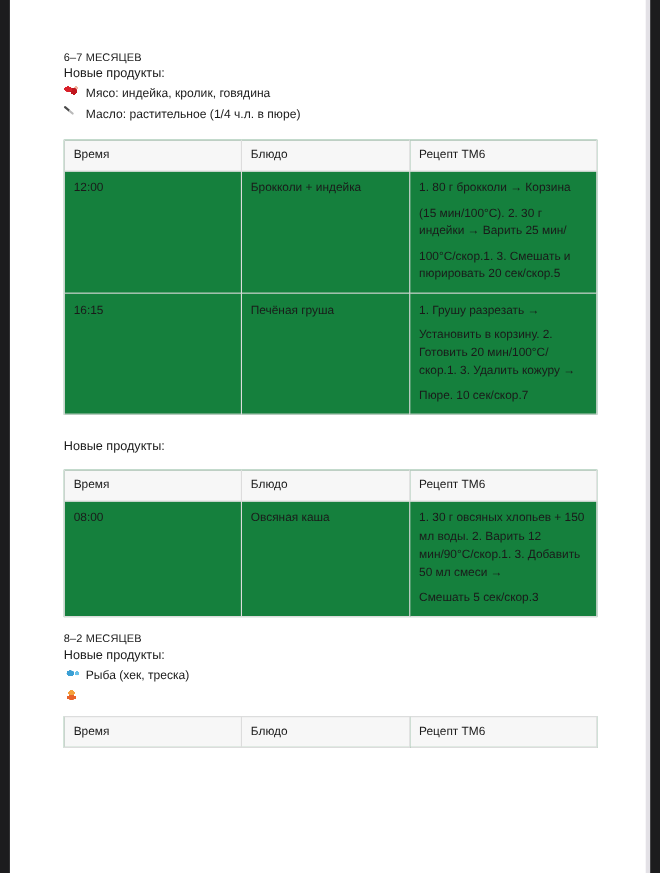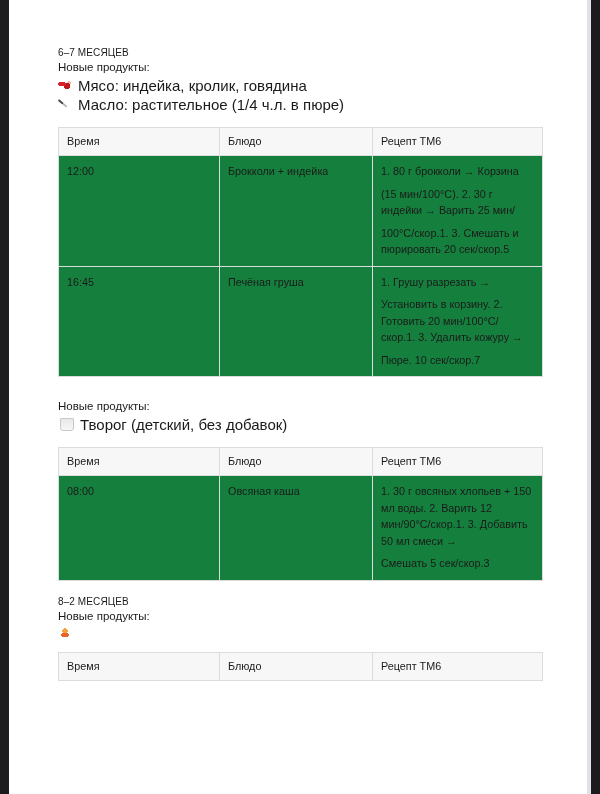--- a/index.html
+++ b/index.html
@@ -66,25 +66,24 @@
     line-height: 15px;
     margin-bottom: 1px;
   }
 
   .prod-list {
     list-style: none;
     margin: 0;
     padding: 0;
   }
   .prod-item {
-    font-size: 15px;
+    font-size: 11px;
     color: #1a1a1a;
     line-height: 19px;
     display: flex;
-    align-items: center;
     gap: 6px;
   }
   .prod-icon {
     width: 14px;
     height: 14px;
     flex: 0 0 14px;
     position: relative;
     display: inline-block;
   }
 
@@ -203,41 +202,37 @@
           <tr>
             <td>12:00</td>
             <td>Брокколи + индейка</td>
             <td>
               <span class="recipe-line gap-after">1. 80 г брокколи → Корзина</span>
               <span class="recipe-line gap-after">(15 мин/100°С). 2. 30 г индейки → Варить 25 мин/</span>
               <span class="recipe-line">100°С/скор.1. 3. Смешать и пюрировать 20 сек/скор.5</span>
             </td>
           </tr>
           <tr>
-            <td>16:45</td>
+            <td>16:15</td>
             <td>Печёная груша</td>
             <td>
               <span class="recipe-line gap-after">1. Грушу разрезать →</span>
               <span class="recipe-line gap-after">Установить в корзину. 2. Готовить 20 мин/100°С/ скор.1. 3. Удалить кожуру →</span>
               <span class="recipe-line">Пюре. 10 сек/скор.7</span>
             </td>
           </tr>
         </tbody>
       </table>
     </div>
 
     <div class="spacer-sm"></div>
 
     <div class="section">
       <div class="section-sub">Новые продукты:</div>
       <ul class="prod-list">
-        <li class="prod-item">
-          <span class="prod-icon ico-glass"></span>
-          <span>Творог (детский, без добавок)</span>
-        </li>
       </ul>
 
       <table class="sched">
         <colgroup>
             <col class="c-time">
             <col class="c-dish">
             <col class="c-recipe">
           </colgroup>
         <thead>
           <tr>
@@ -259,20 +254,24 @@
       </table>
     </div>
 
     <div class="spacer-xs"></div>
 
     <div class="section">
       <div class="section-title">8–2 МЕСЯЦЕВ</div>
       <div class="section-sub">Новые продукты:</div>
       <ul class="prod-list">
         <li class="prod-item">
+          <span class="prod-icon ico-fish"></span>
+          <span>Рыба (хек, треска)</span>
+        </li>
+        <li class="prod-item">
           <span class="prod-icon ico-pasta"></span>
         </li>
       </ul>
 
       <table class="sched">
         <colgroup>
             <col class="c-time">
             <col class="c-dish">
             <col class="c-recipe">
           </colgroup>

